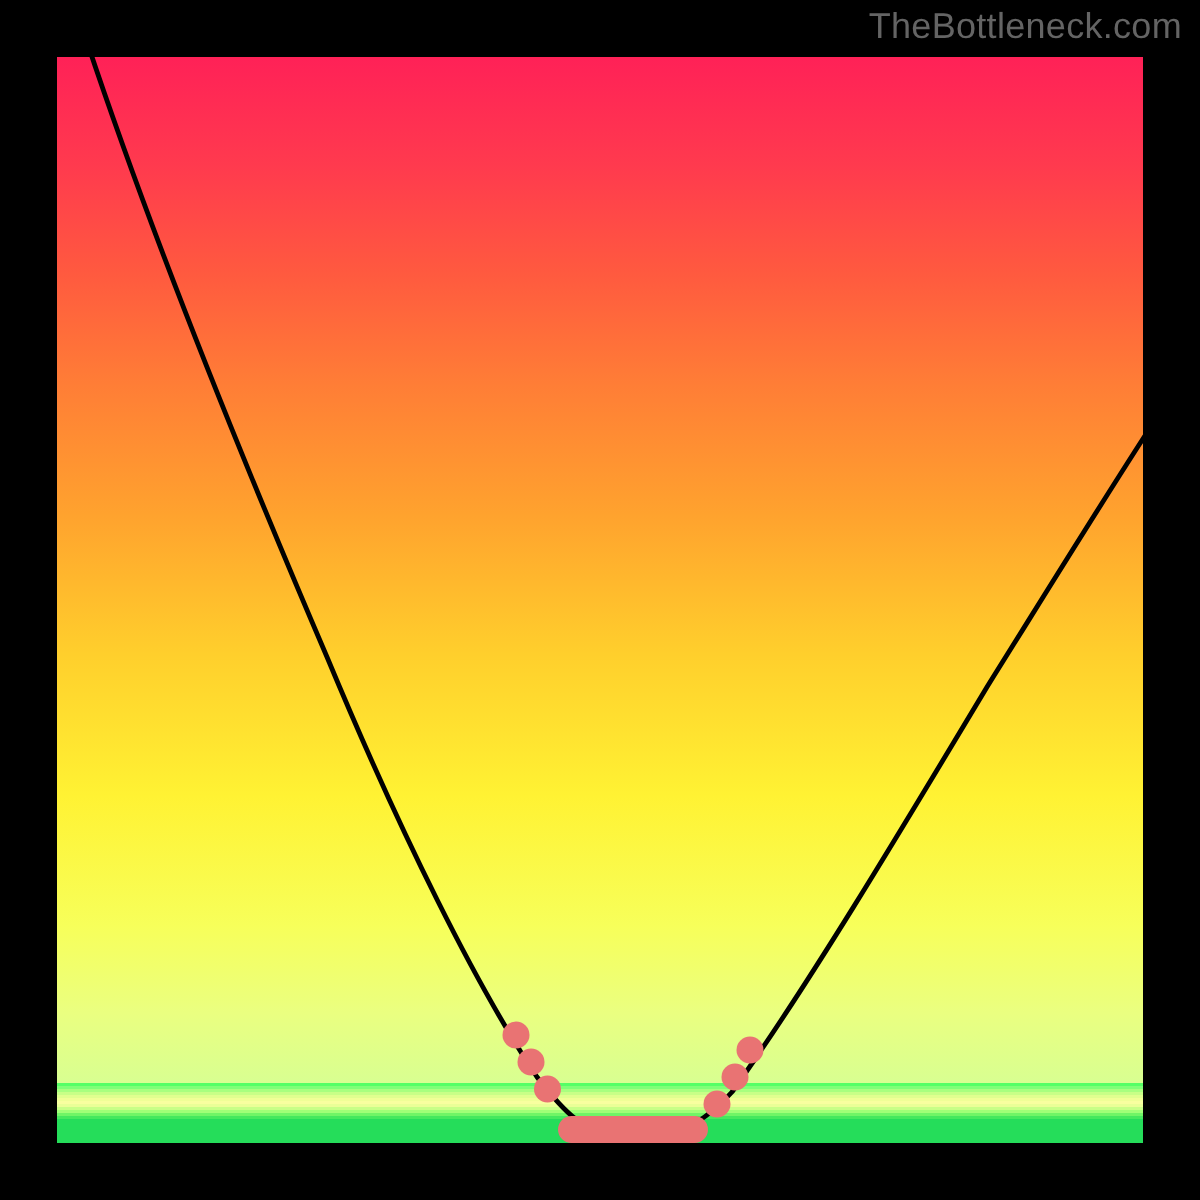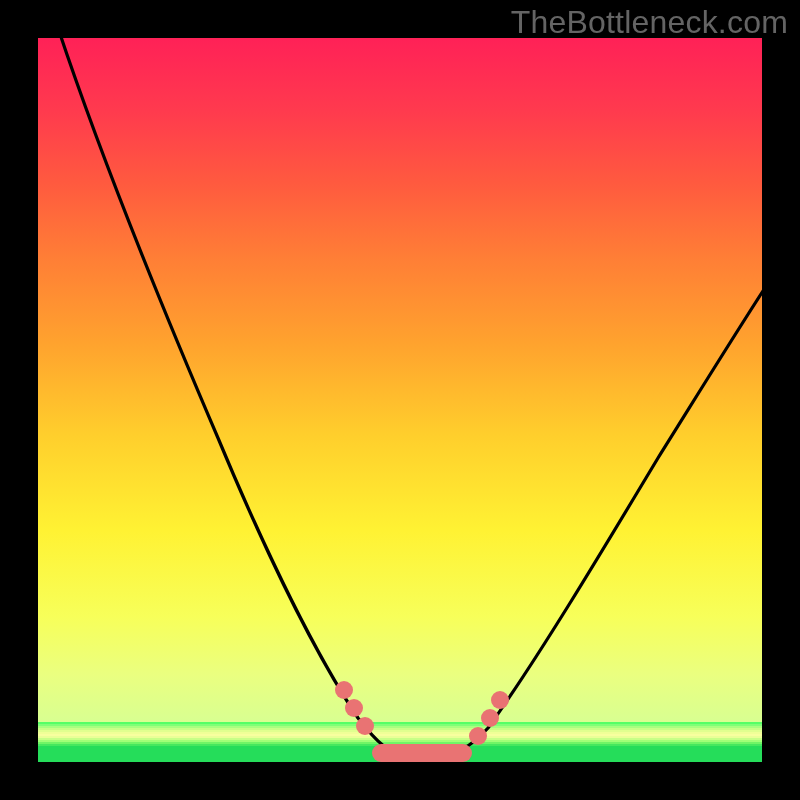--- a/index.html
+++ b/index.html
@@ -57,21 +57,21 @@
         #f7ff5a 80%,
         #eaff80 88%,
         #c9ffa0 100%
       );
   }
   .watermark {
     position: absolute;
     top: 4px;
     right: 12px;
     color: #646464;
-    font-size: 32px;
+    font-size: 24px;
     letter-spacing: 0.2px;
     font-weight: 400;
     margin-left: 45px;
   }
   svg.curve {
     position: absolute;
     left: 38px;
     top: 38px;
     width: 724px;
     height: 724px;

